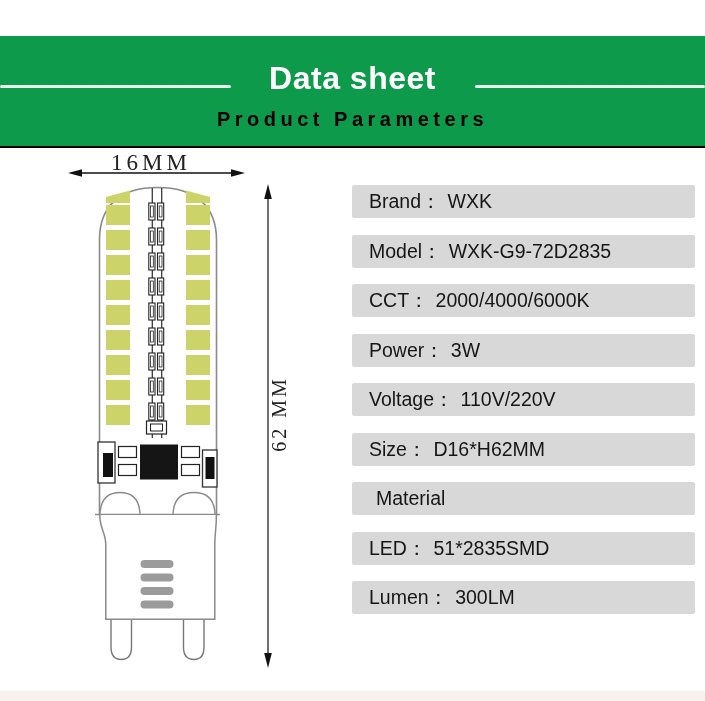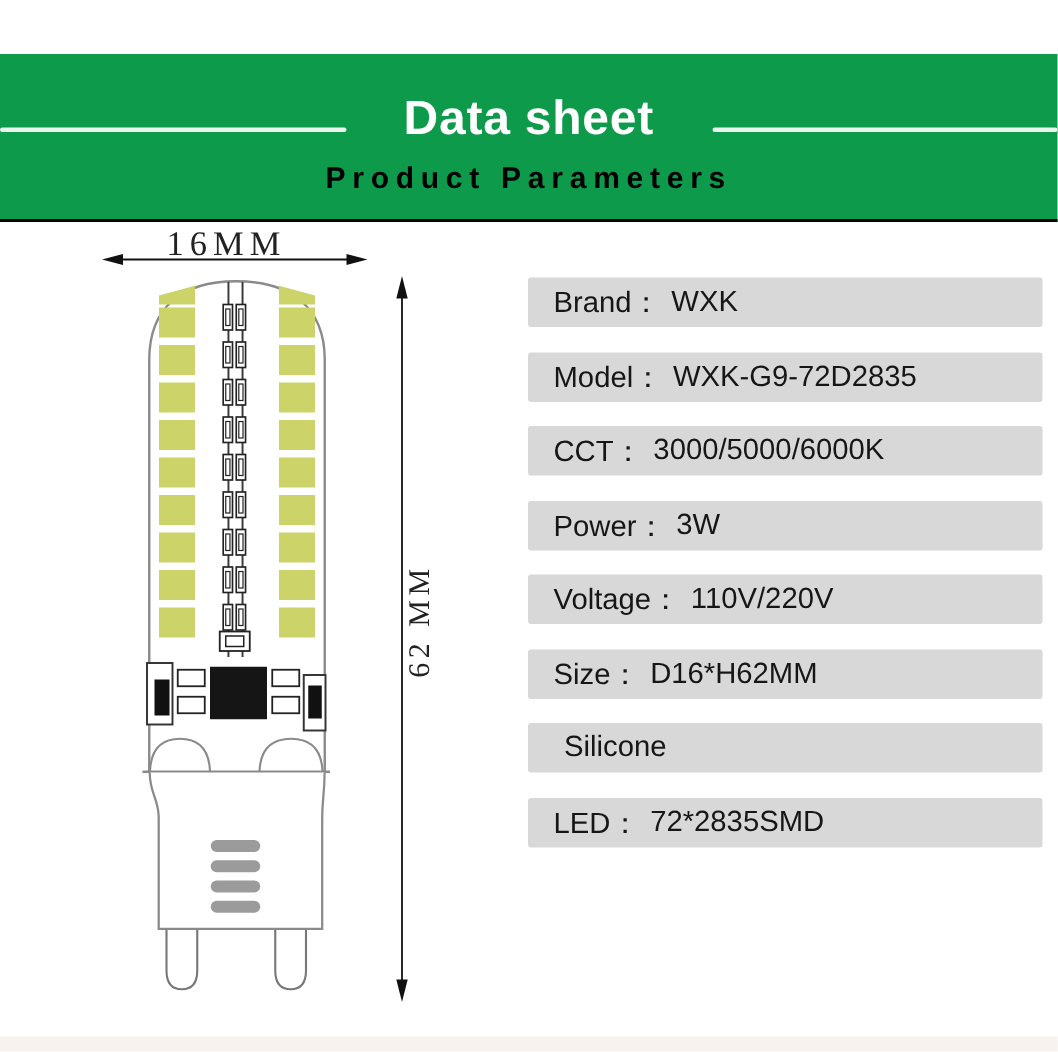--- a/index.html
+++ b/index.html
@@ -188,43 +188,47 @@
   </div>
 
   <div class="spec-row">
     <span class="spec-label">Model：</span>
     <span class="spec-value">WXK-G9-72D2835</span>
   </div>
 
 
   <div class="spec-row">
     <span class="spec-label">CCT：</span>
-    <span class="spec-value">3000/5000/6000K</span>
+    <span class="spec-value">2000/4000/6000K</span>
   </div>
 
   <div class="spec-row">
     <span class="spec-label">Power：</span>
     <span class="spec-value">3W</span>
   </div>
 
   <div class="spec-row">
     <span class="spec-label">Voltage：</span>
     <span class="spec-value">110V/220V</span>
   </div>
 
   <div class="spec-row">
     <span class="spec-label">Size：</span>
     <span class="spec-value">D16*H62MM</span>
   </div>
 
   <div class="spec-row">
-    <span class="spec-value">Silicone</span>
+    <span class="spec-value">Material</span>
   </div>
 
   <div class="spec-row">
     <span class="spec-label">LED：</span>
-    <span class="spec-value">72*2835SMD</span>
-  </div>
-
-
+    <span class="spec-value">51*2835SMD</span>
+  </div>
+
+
+  <div class="spec-row">
+    <span class="spec-label">Lumen：</span>
+    <span class="spec-value">300LM</span>
+  </div>
 </div>
 
 <div class="bottom-strip"></div>
 
 </body></html>

